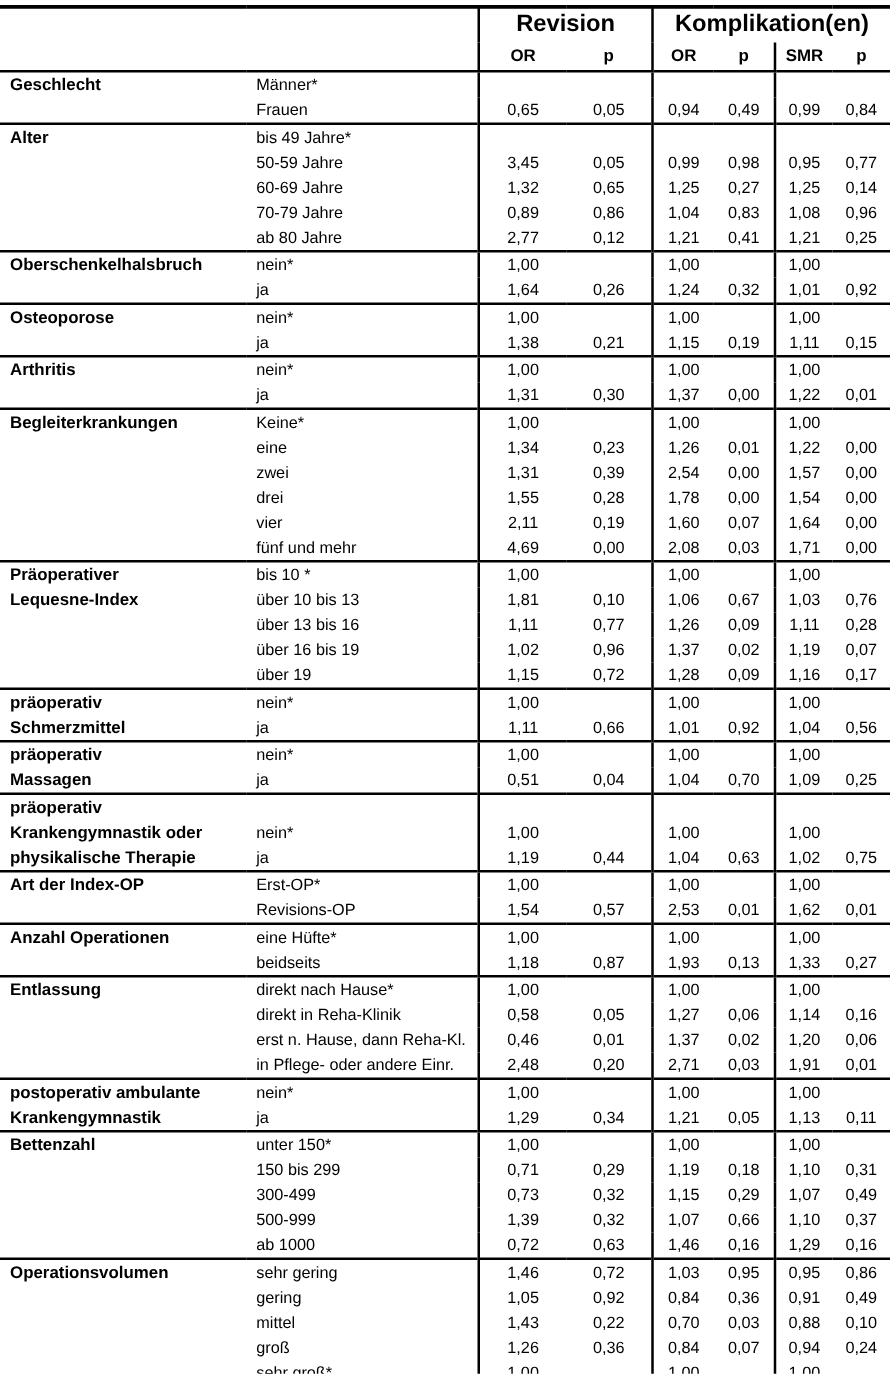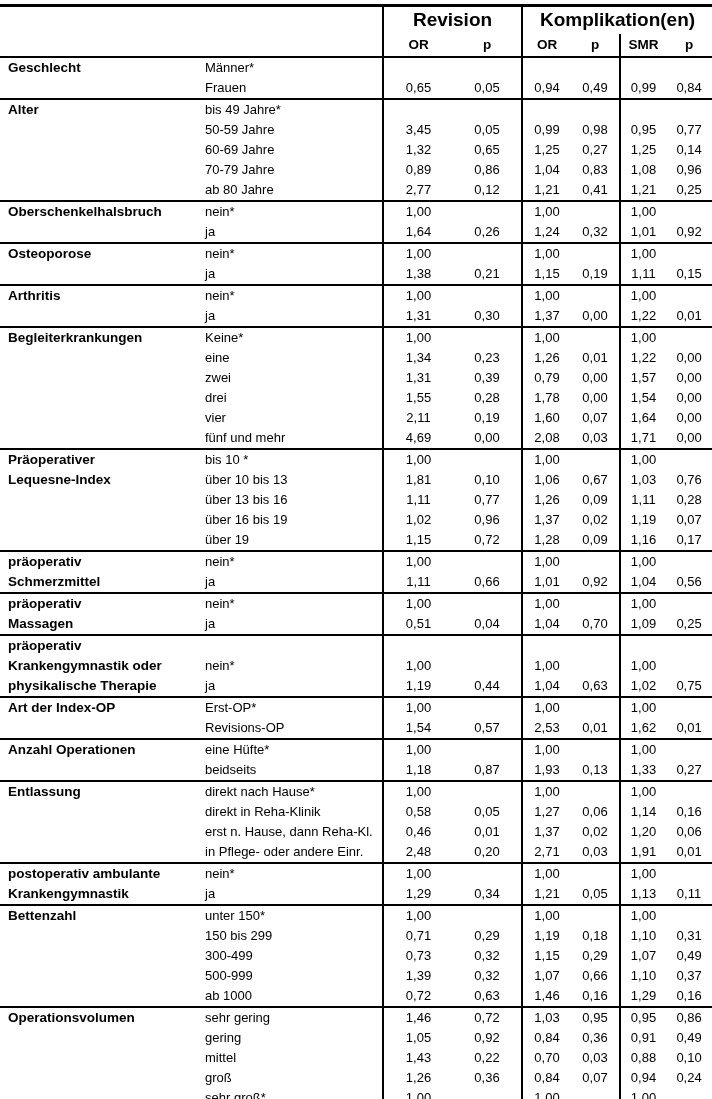--- a/index.html
+++ b/index.html
@@ -227,21 +227,21 @@
           <td class="num bl">1,26</td>
           <td class="num">0,01</td>
           <td class="num bl">1,22</td>
           <td class="num">0,00</td>
         </tr>
         <tr>
           <td class="cat"></td>
           <td class="sub">zwei</td>
           <td class="num bl">1,31</td>
           <td class="num">0,39</td>
-          <td class="num bl">0,79</td>
+          <td class="num bl">2,54</td>
           <td class="num">0,00</td>
           <td class="num bl">1,57</td>
           <td class="num">0,00</td>
         </tr>
         <tr>
           <td class="cat"></td>
           <td class="sub">drei</td>
           <td class="num bl">1,55</td>
           <td class="num">0,28</td>
           <td class="num bl">1,78</td>

